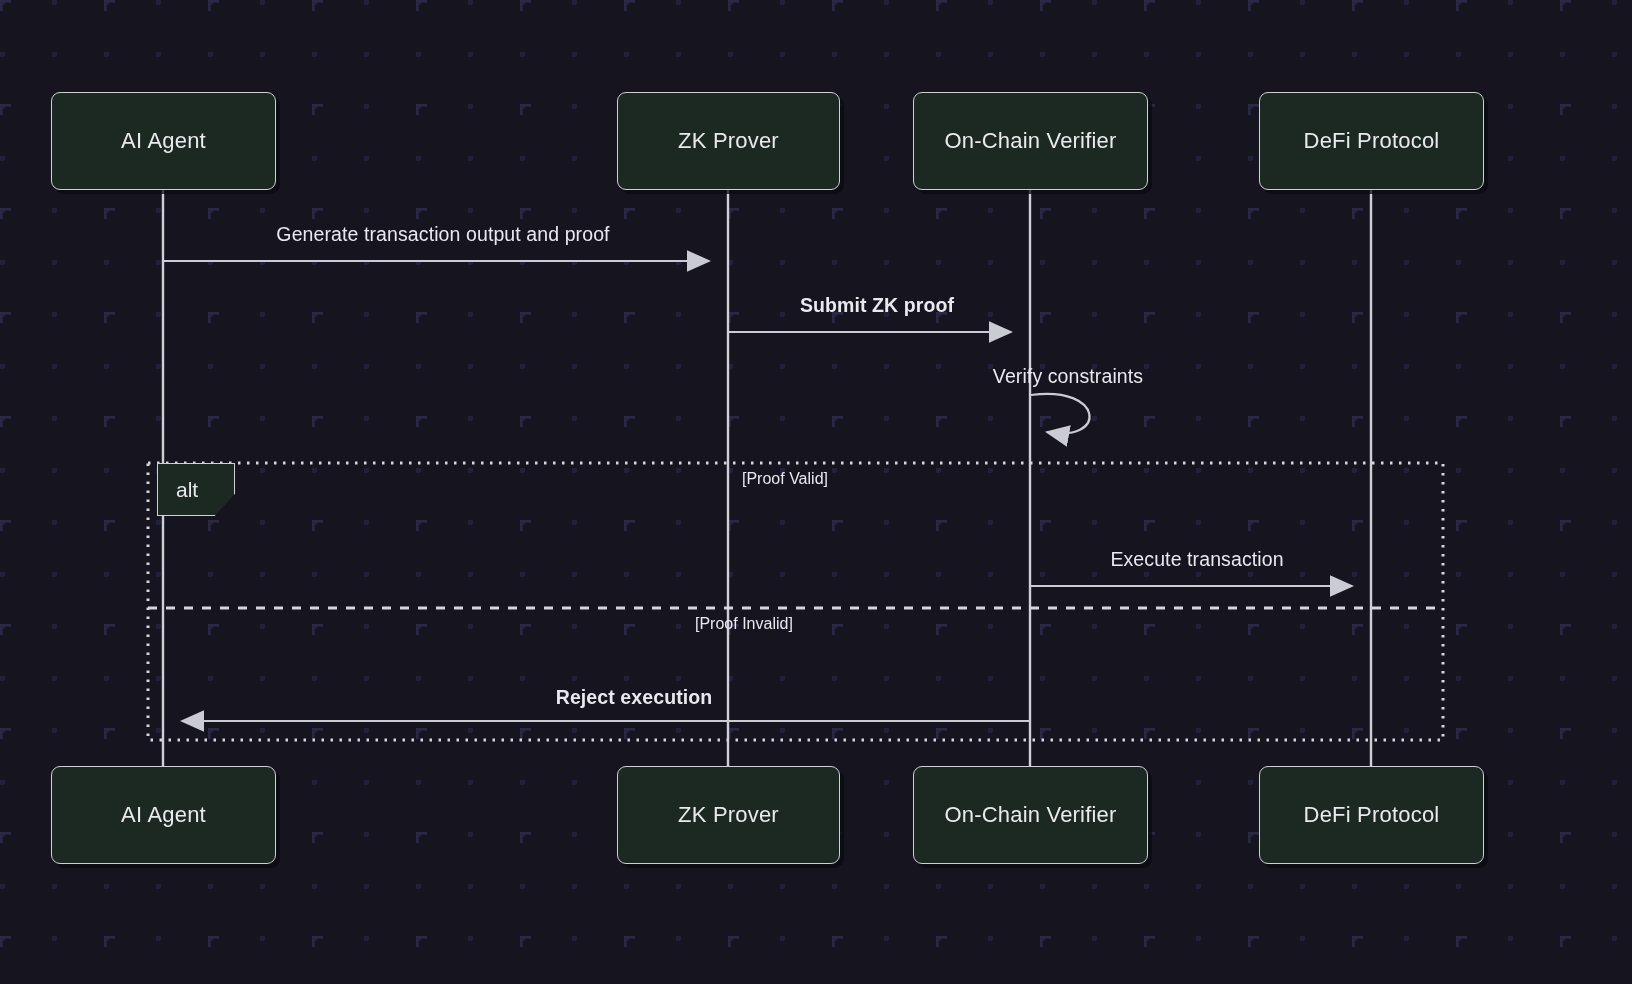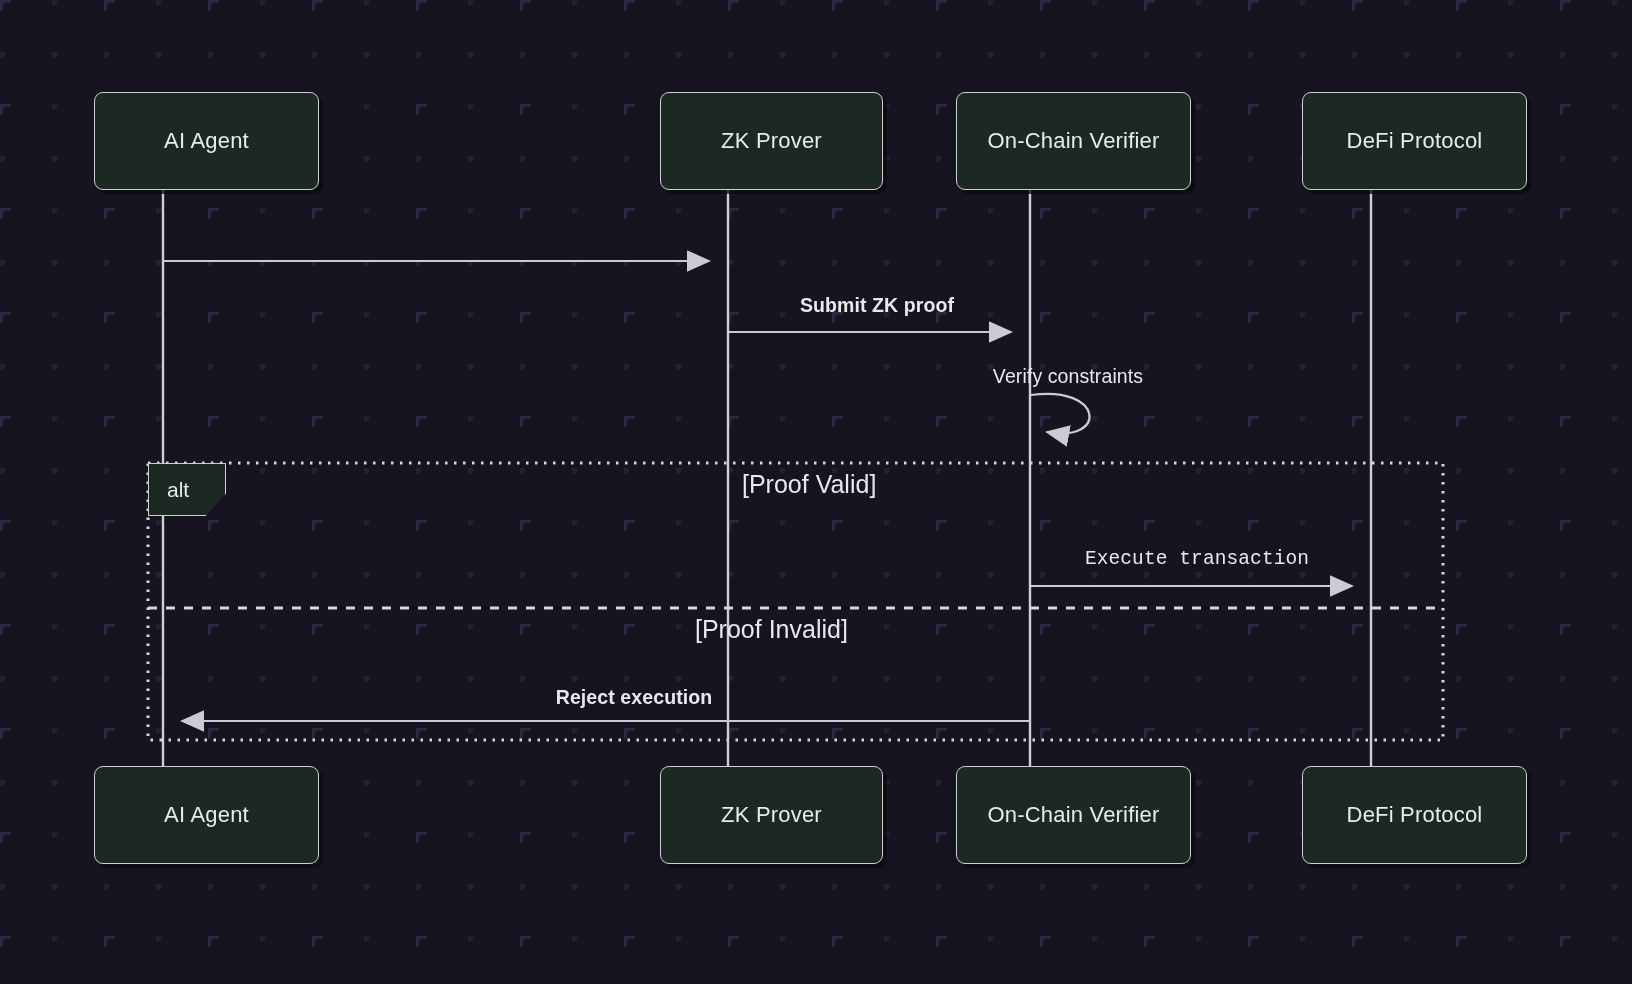--- a/index.html
+++ b/index.html
@@ -57,21 +57,20 @@
   .participant {
     position: absolute;
     box-sizing: border-box;
     background: #1b2922;
     border: 1.6px solid #cfcfd6;
     border-radius: 9px;
     box-shadow: 4px 4px 0 0 rgba(10, 9, 16, 0.75);
     display: flex;
     align-items: center;
     justify-content: center;
-    margin-left: 43px;
   }
   .participant .plabel {
     color: #e9e9ee;
     font-size: 22px;
     letter-spacing: 0.2px;
     white-space: nowrap;
   }
 
   
   .alt-tag {
@@ -97,21 +96,21 @@
     color: #e8e8ee;
     font-size: 19.5px;
     white-space: nowrap;
     letter-spacing: 0.1px;
   }
   .msg-text.center { transform: translateX(-50%); }
 
   .frag-text {
     position: absolute;
     color: #e8e8ee;
-    font-size: 25px;
+    font-size: 16px;
     white-space: nowrap;
     text-align: center;
   }
 </style>
 </head>
 <body>
 
 <div id="stage">
 
   <svg id="bg-pattern" viewBox="0 0 1632 984" aria-hidden="true">
@@ -183,25 +182,26 @@
   <div class="participant" style="left:617px; top:766px; width:223px; height:98px;">
     <span class="plabel">ZK Prover</span>
   </div>
   <div class="participant" style="left:913px; top:766px; width:235px; height:98px;">
     <span class="plabel">On-Chain Verifier</span>
   </div>
   <div class="participant" style="left:1259px; top:766px; width:225px; height:98px;">
     <span class="plabel">DeFi Protocol</span>
   </div>
 
-  <div class="alt-tag" style="left:148px; top:463px; width:78px; height:53px;">
+  <div class="alt-tag" style="left:157px; top:463px; width:78px; height:53px;">
     <span class="alabel">alt</span>
   </div>
 
+  <div class="msg-text center" style="left:443px; top:223px;">Generate transaction output and proof</div>
   <div class="msg-text center" style="left:877px; top:294px;font-weight:bold;">Submit ZK proof</div>
   <div class="msg-text center" style="left:1032px; top:365px;margin-left:36px;">Verify constraints</div>
-  <div class="msg-text center" style="left:1197px; top:548px;font-family:Liberation Mono, monospace;">Execute transaction</div>
+  <div class="msg-text center" style="left:1197px; top:548px;">Execute transaction</div>
   <div class="msg-text center" style="left:634px; top:686px;font-weight:bold;">Reject execution</div>
 
   <div class="frag-text" style="left:742px; top:470px;">[Proof Valid]</div>
   <div class="frag-text" style="left:695px; top:615px;">[Proof Invalid]</div>
 
 </div>
 
 </body></html>

